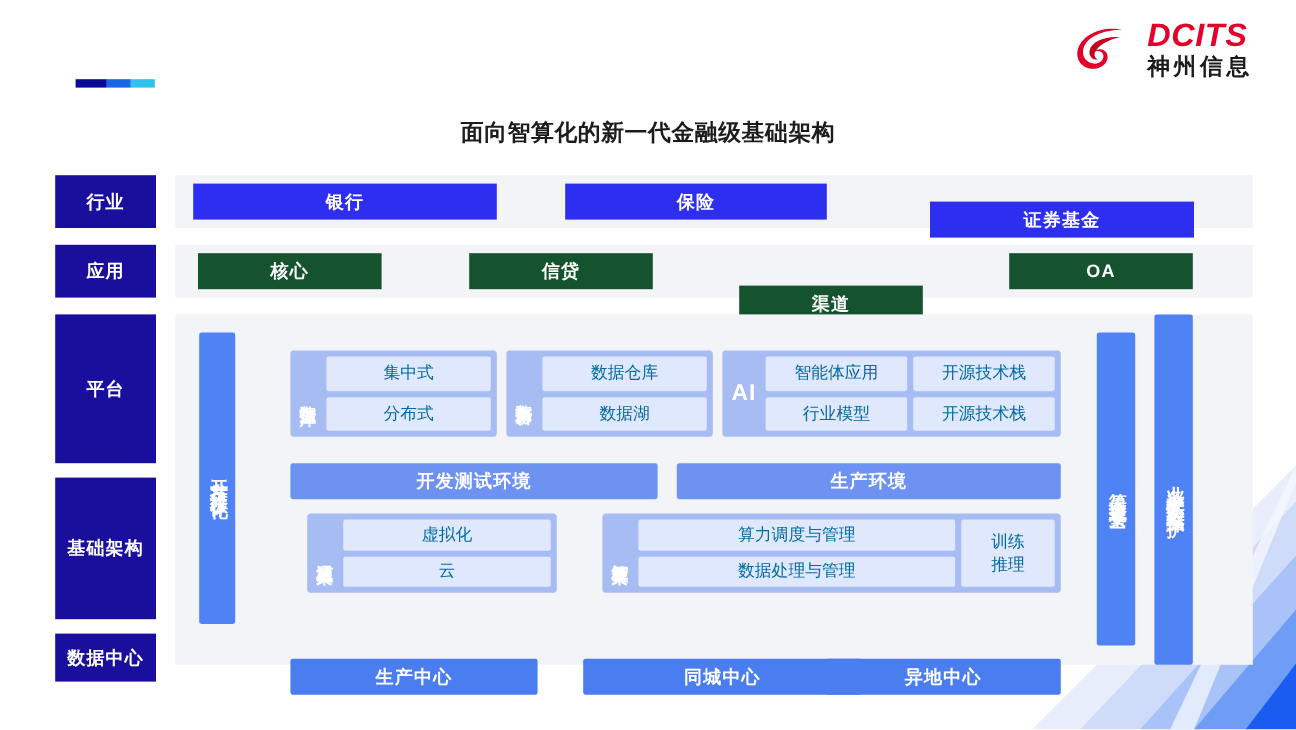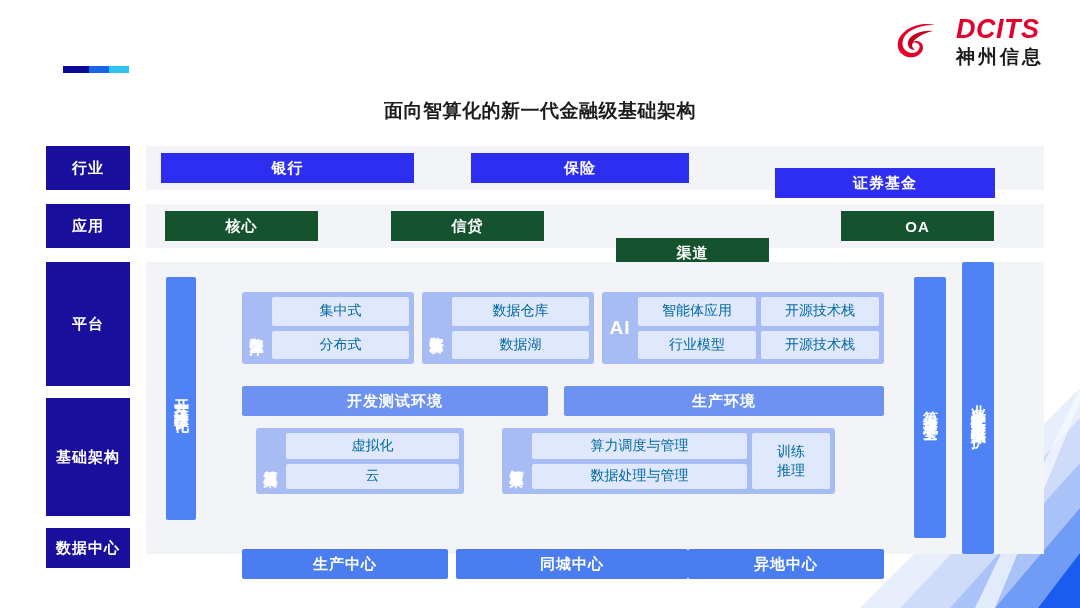--- a/index.html
+++ b/index.html
@@ -274,40 +274,40 @@
     <div class="group-body">
       <div class="cell">
         <span>虚拟化</span>
       </div>
       <div class="cell">
         <span>云</span>
       </div>
     </div>
   </div>
 
-  <div class="group" style="left:356px;top:166px;width:333px;height:66px;">
+  <div class="group" style="left:356px;top:166px;width:382px;height:66px;">
     <div class="group-label">智算框架</div>
     <div class="group-body">
       <div class="cell">
         <span>算力调度与管理</span>
       </div>
       <div class="cell">
         <span>数据处理与管理</span>
       </div>
     </div>
     <div class="cell cell-tall" style="flex:0 0 78px;white-space:pre-line;text-align:center;">
       <span style="white-space:pre-line;">训练
 推理</span>
     </div>
   </div>
 
   <div class="pill pill-dc" style="position:absolute;left:96px;top:246px;width:206px;height:30px;">
     <span>生产中心</span>
   </div>
-  <div class="pill pill-dc" style="position:absolute;left:310px;top:246px;width:232px;height:30px;">
+  <div class="pill pill-dc" style="position:absolute;left:340px;top:246px;width:232px;height:30px;">
     <span>同城中心</span>
   </div>
   <div class="pill pill-dc" style="position:absolute;left:542px;top:246px;width:196px;height:30px;">
     <span>异地中心</span>
   </div>
 
   <div class="vbar" style="position:absolute;left:768px;top:15px;width:32px;height:261px;">
     <span>等保合规安全</span>
   </div>
 </div>

